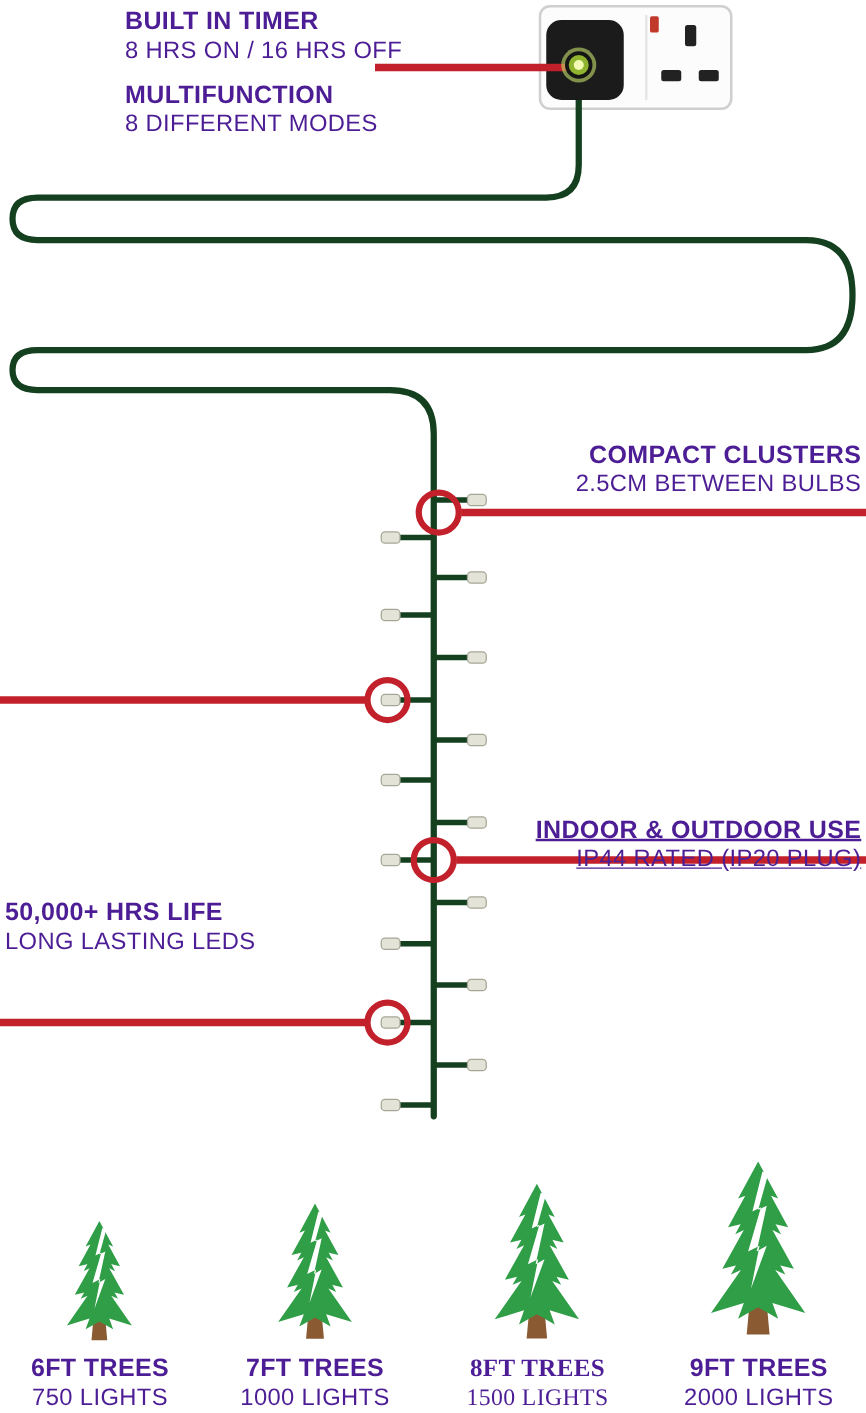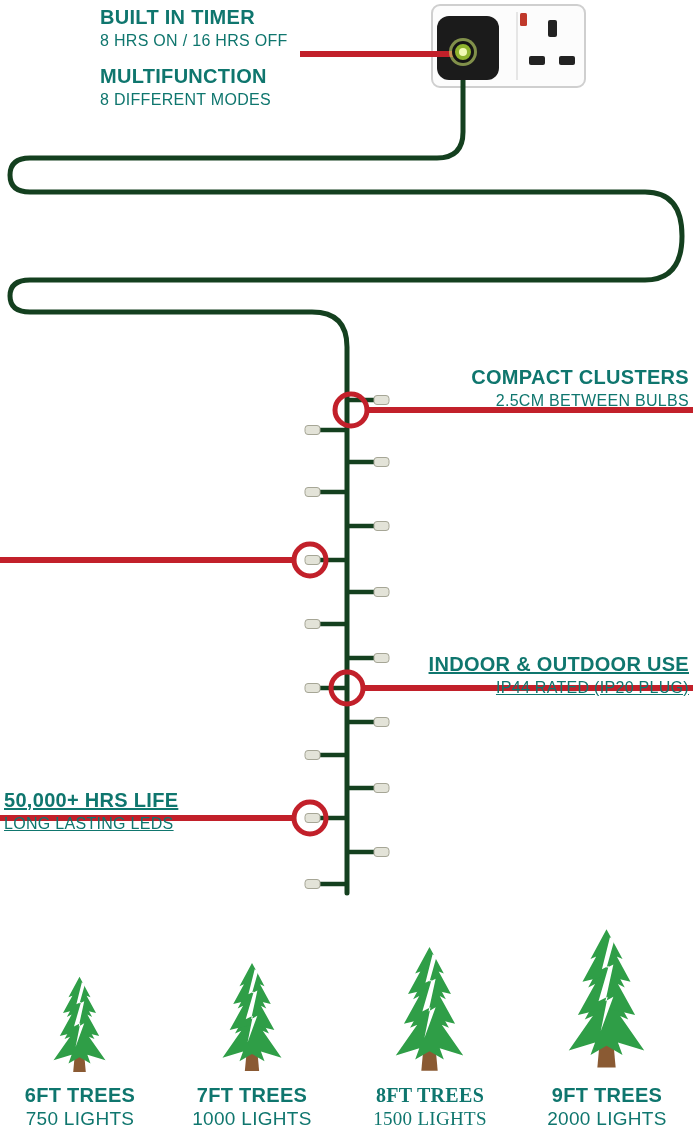--- a/index.html
+++ b/index.html
@@ -1,31 +1,31 @@
 <!DOCTYPE html>
 <html><head>
 <meta charset="utf-8">
 <style>
   html,body{margin:0;padding:0;background:#ffffff;}
   .canvas{
     position:relative;width:693px;height:1130px;background:#ffffff;overflow:hidden;
-    font-family:"Liberation Sans",sans-serif;color:#0f766e;
+    font-family:"Liberation Sans",sans-serif;color:#4c1d95;
   }
   .art{position:absolute;left:0;top:0;}
   .cable{fill:none;stroke:#14401f;stroke-width:5;stroke-linecap:round;}
   .stem{stroke:#14401f;stroke-width:4.5;}
   .bulbshape{fill:#e3e3d8;stroke:#a6a696;stroke-width:1;}
   .redline{stroke:#c2202a;stroke-width:6;}
   .redring{fill:none;stroke:#c2202a;stroke-width:5;}
   .fol{fill:#2f9e47;}
   .bolt{fill:#ffffff;}
   .trunk{fill:#8a5a33;}
   .callout{position:absolute;}
   .callout .t{font-size:20px;font-weight:bold;letter-spacing:.3px;line-height:24px;}
-  .callout .s{font-size:16px;letter-spacing:.3px;line-height:24px;}
+  .callout .s{font-size:19px;letter-spacing:.3px;line-height:24px;}
   .tree-label{position:absolute;width:176px;text-align:center;}
   .tree-label .t{font-size:20px;font-weight:bold;letter-spacing:.3px;line-height:23px;}
   .tree-label .s{font-size:19px;letter-spacing:.3px;line-height:23px;}
 </style>
 </head>
 <body>
 
 <div class="canvas">
 
   <svg class="art" width="693" height="1130" viewBox="0 0 693 1130">
@@ -117,32 +117,32 @@
     <div class="t">BUILT IN TIMER</div>
     <div class="s">8 HRS ON / 16 HRS OFF</div>
   </div>
 
   <div class="callout" style="left:100px;top:64px;">
     <div class="t">MULTIFUNCTION</div>
     <div class="s">8 DIFFERENT MODES</div>
   </div>
 
 
-  <div class="callout" style="right:4px;top:352px;text-align:right;margin-top:13px;">
+  <div class="callout" style="right:4px;top:352px;text-align:right;">
     <div class="t">COMPACT CLUSTERS</div>
     <div class="s">2.5CM BETWEEN BULBS</div>
   </div>
 
 
   <div class="callout" style="right:4px;top:652px;text-align:right;text-decoration:underline;">
     <div class="t">INDOOR &amp; OUTDOOR USE</div>
     <div class="s">IP44 RATED (IP20 PLUG)</div>
   </div>
 
-  <div class="callout" style="left:4px;top:788px;text-decoration:underline;">
+  <div class="callout" style="left:4px;top:718px;">
     <div class="t">50,000+ HRS LIFE</div>
     <div class="s">LONG LASTING LEDS</div>
   </div>
 
   <div class="tree-label" style="left:-8px;top:1084px;">
     <div class="t">6FT TREES</div>
     <div class="s">750 LIGHTS</div>
   </div>
   <div class="tree-label" style="left:164px;top:1084px;">
     <div class="t">7FT TREES</div>

